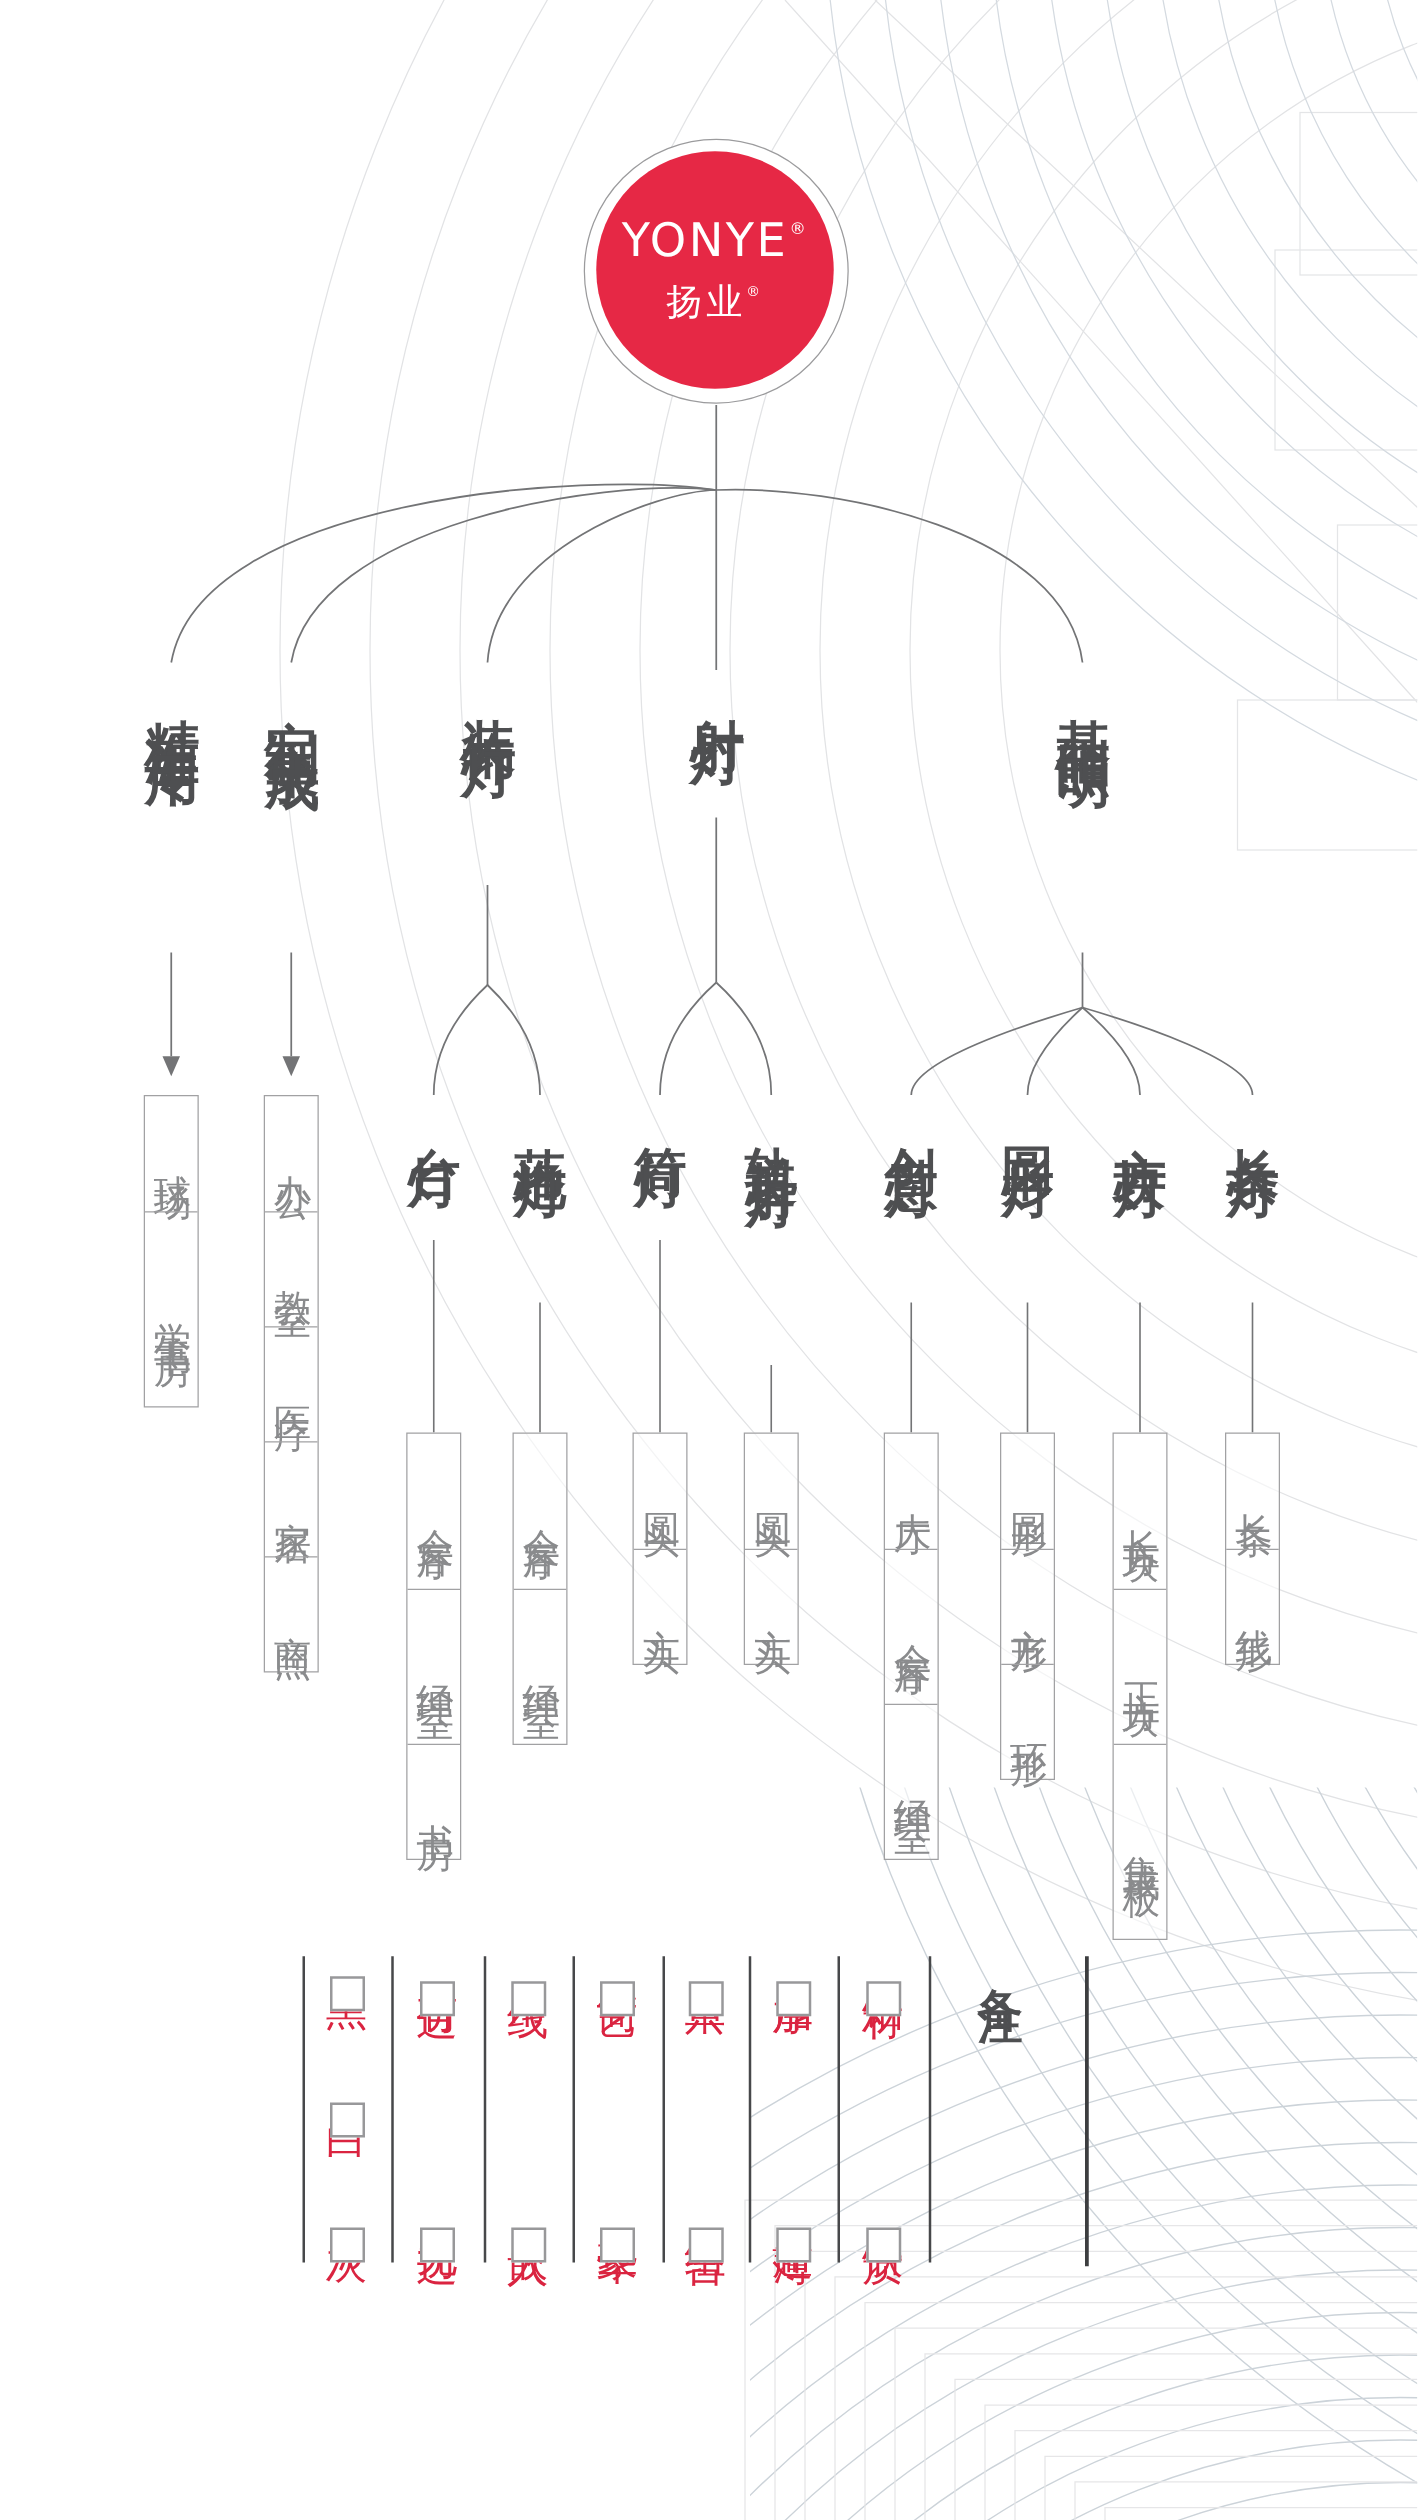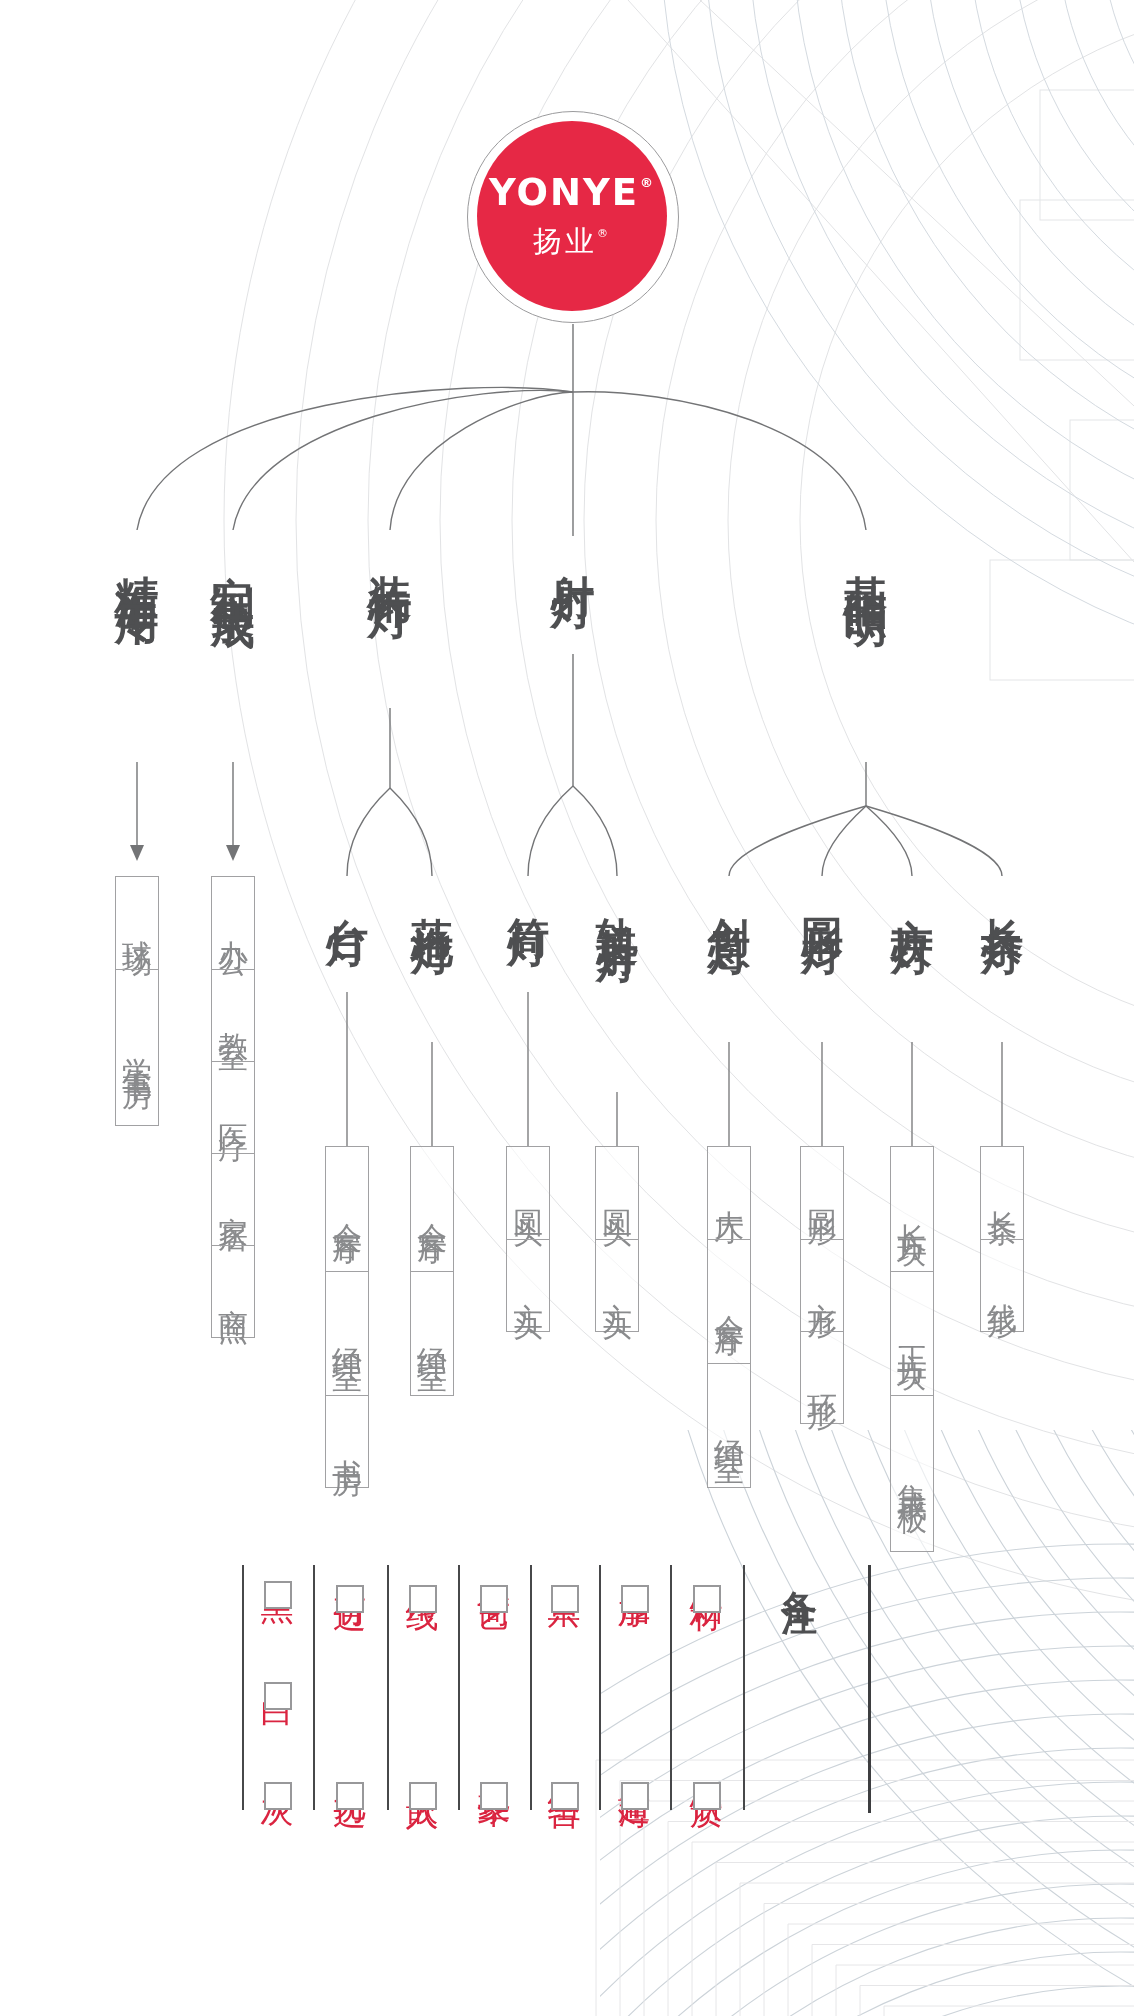--- a/index.html
+++ b/index.html
@@ -13,21 +13,21 @@
           box-sizing:border-box;display:flex;flex-direction:column;}
   .cell{display:flex;align-items:center;justify-content:center;box-sizing:border-box;}
   .cell + .cell{border-top:1.5px solid #a1a1a3;}
   .cell span{font-size:30px;color:#8a8b8d;letter-spacing:7px;}
   
   #logo{position:absolute;left:467px;top:111px;width:212px;height:212px;border:1.5px solid #9b9b9d;
         border-radius:50%;box-sizing:border-box;background:#fff;}
   #logo .inner{position:absolute;left:9px;top:9px;width:190px;height:190px;border-radius:50%;
         display:flex;flex-direction:column;align-items:center;justify-content:center;color:#fff;
         font-family:"DejaVu Sans","Liberation Sans",sans-serif;}
-  .logo-en{font-weight:700;font-size:37px;letter-spacing:2px;}
+  .logo-en{font-weight:400;font-size:37px;letter-spacing:2px;}
   .logo-en sup{font-size:13px;vertical-align:18px;margin-left:1px;}
   .logo-cn{font-size:29px;letter-spacing:3px;margin-top:8px;font-weight:400;}
   .logo-cn sup{font-size:11px;vertical-align:14px;}
   
   .divider{position:absolute;width:2px;background:#47484a;}
   .rmcol{position:absolute;display:flex;flex-direction:column;justify-content:space-between;align-items:center;}
   .rmgroup{display:flex;flex-direction:column;align-items:center;}
   .rmtext{font-size:33px;letter-spacing:4px;}
   .rmbox{width:28px;height:28px;border:2px solid #98989a;box-sizing:border-box;margin-top:9px;background:#fff;}
   .note{position:absolute;font-weight:700;font-size:36px;letter-spacing:6px;color:#4e4f51;}

